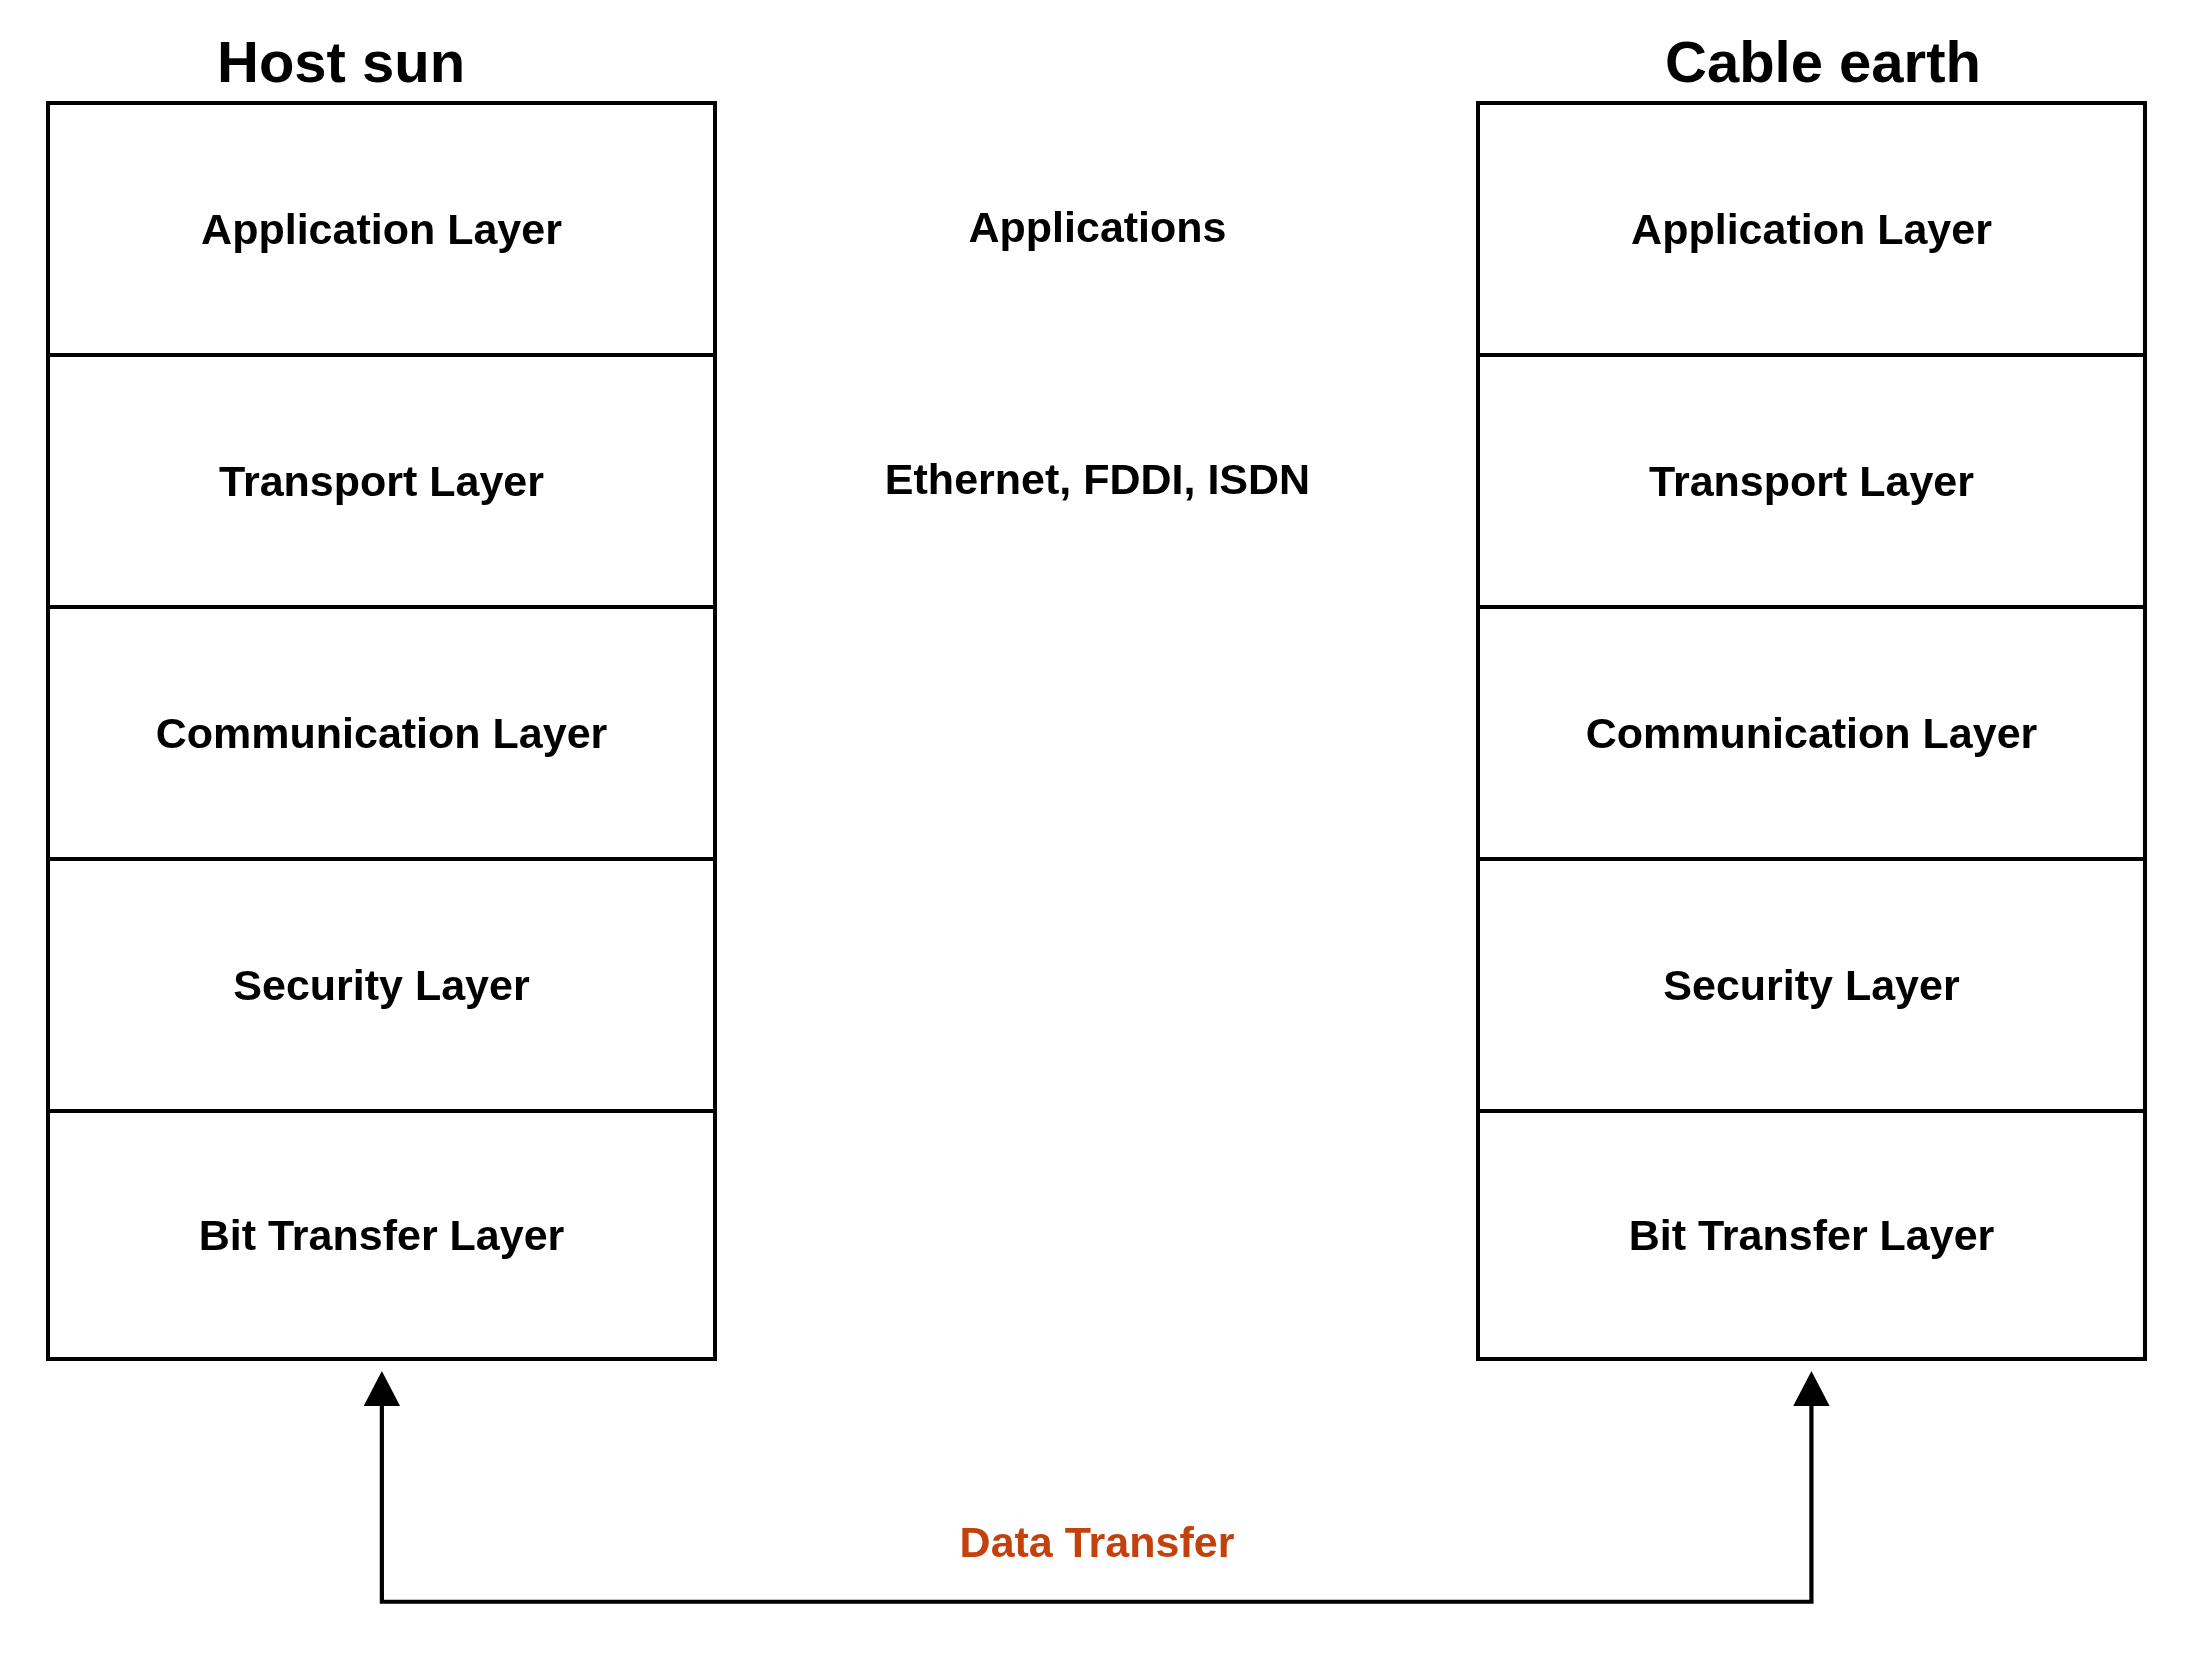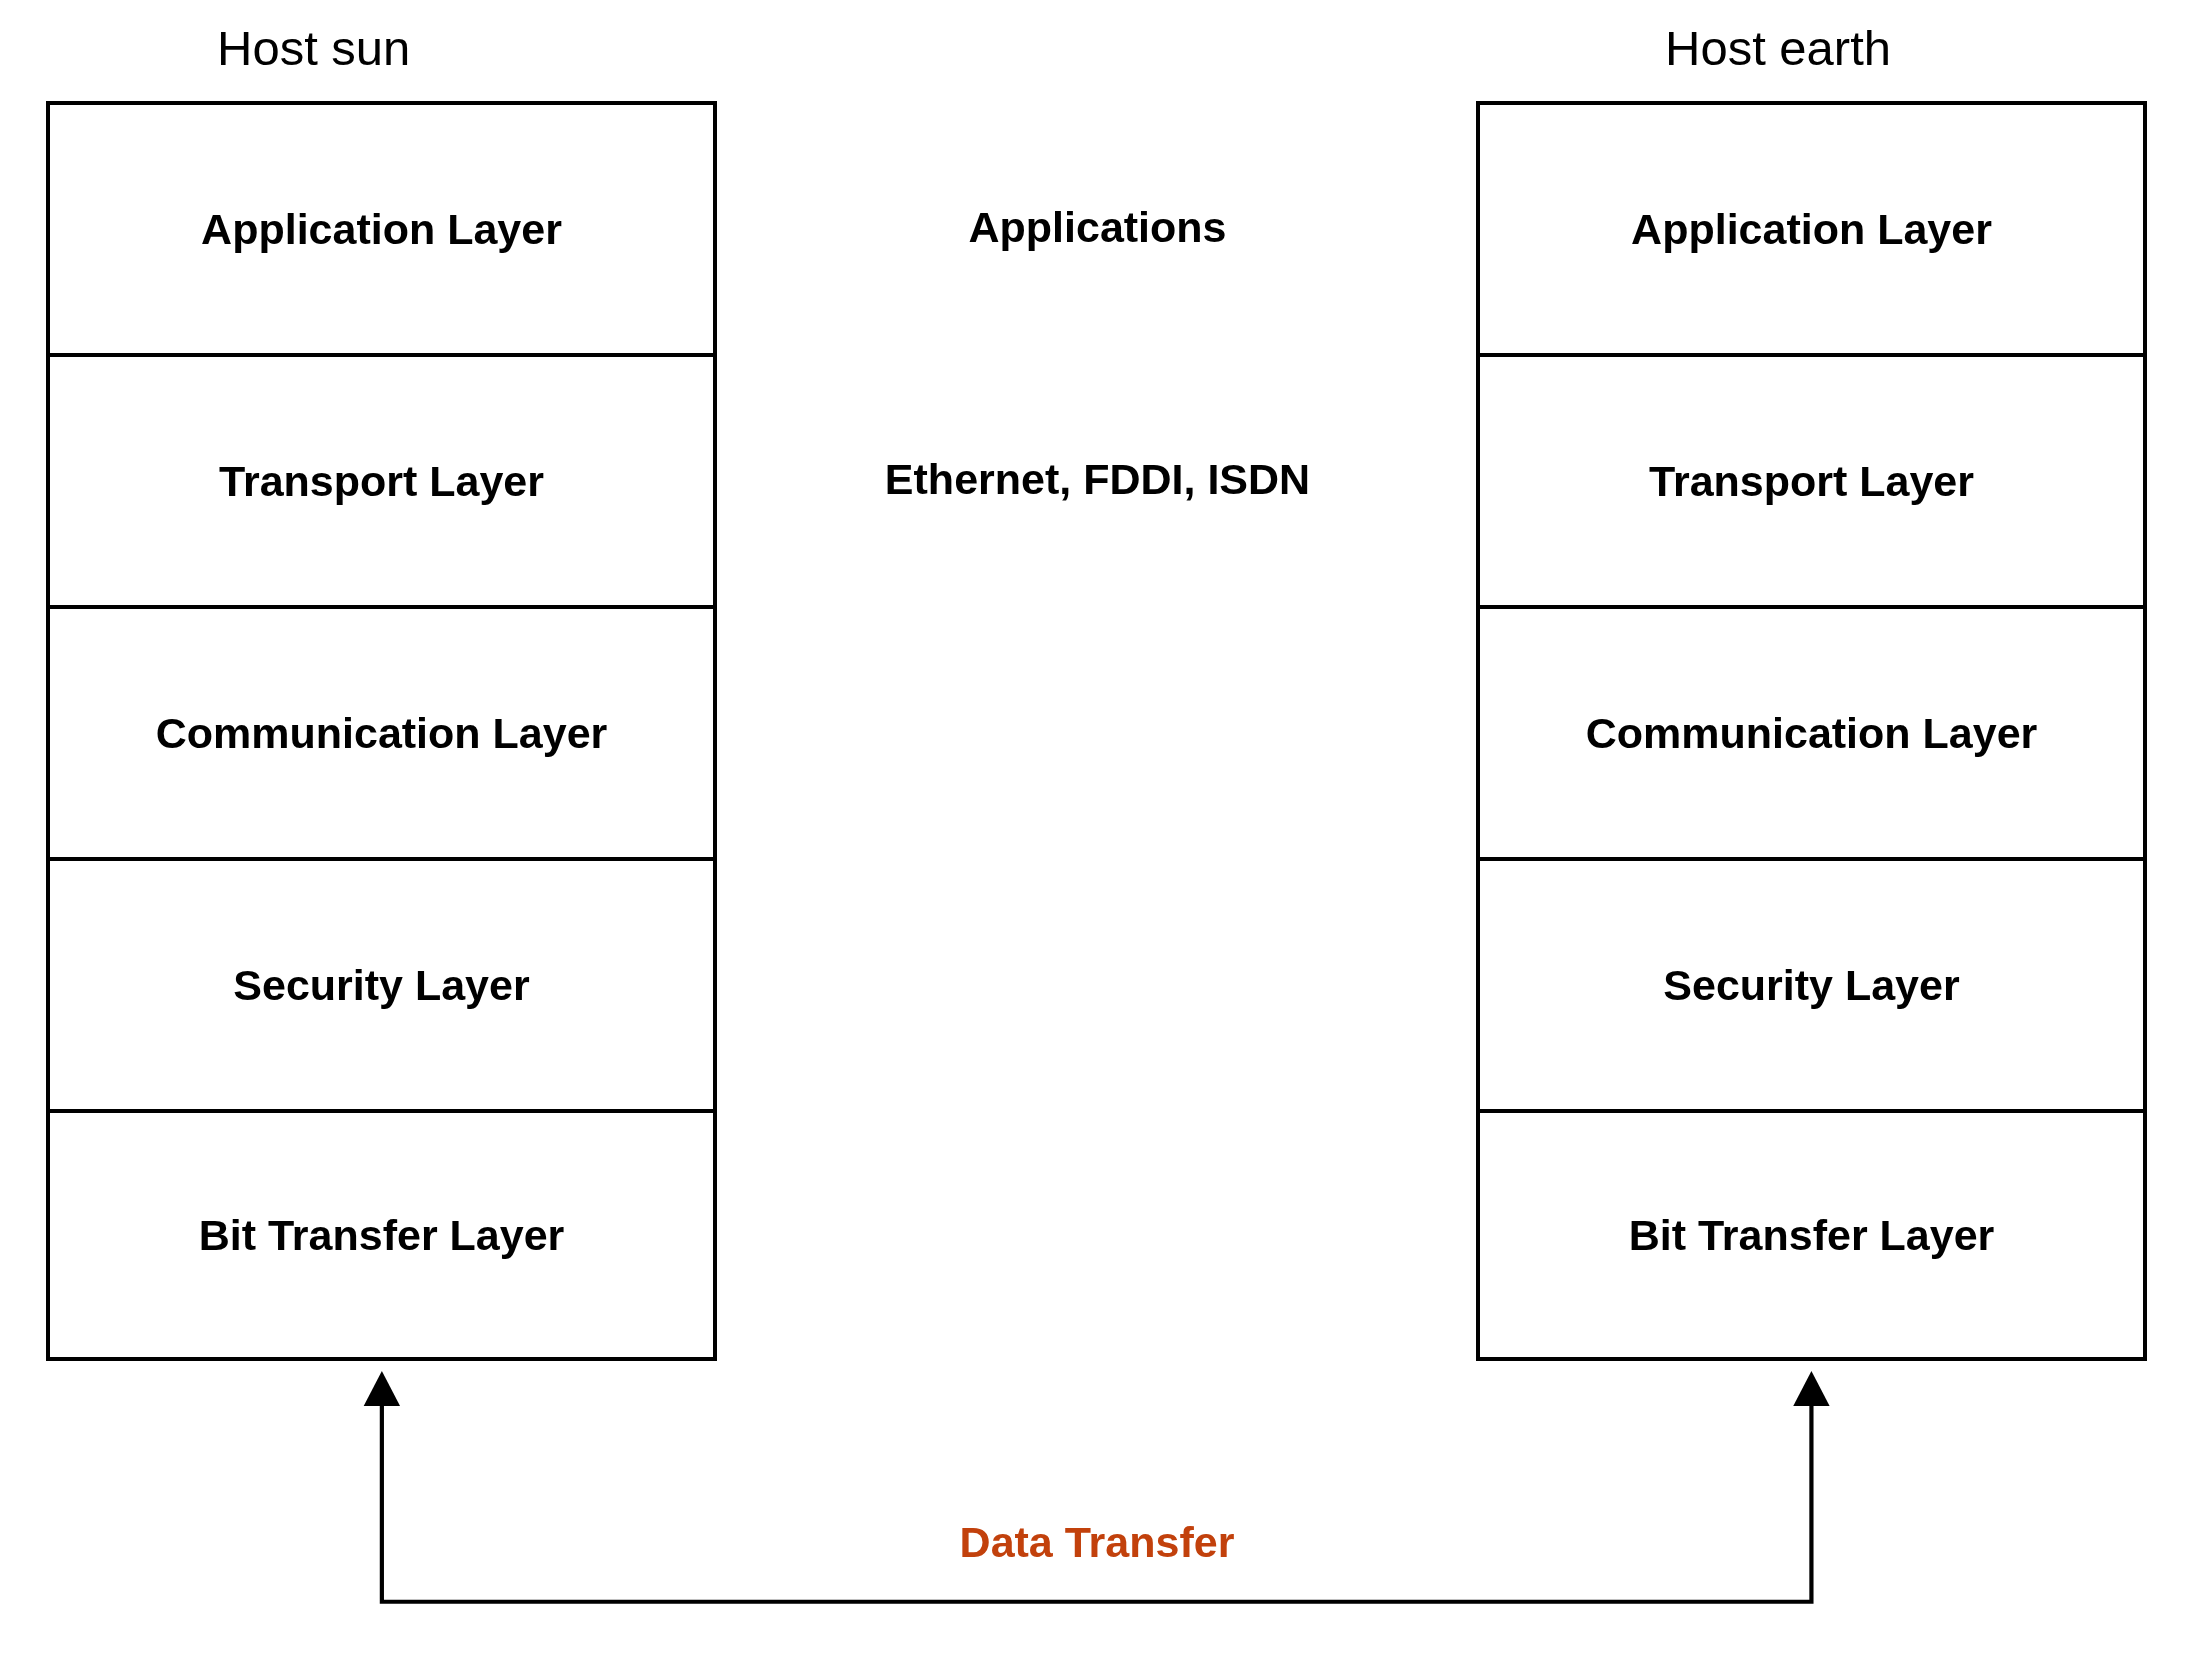--- a/index.html
+++ b/index.html
@@ -9,25 +9,25 @@
     font-family: Arial, Helvetica, sans-serif;
   }
   .page {
     position: relative;
     width: 2194px;
     height: 1676px;
     background: #fff;
   }
   .host-title {
     position: absolute;
-    font-size: 49px;
-    font-weight: 400;
+    font-size: 58px;
+    font-weight: 700;
     color: #000;
     text-align: center;
-    top: 20px;
+    top: 28px;
     white-space: nowrap;
   }
   .stack {
     position: absolute;
     top: 101px;
     width: 671px;
   }
   .layer-cell {
     box-sizing: border-box;
     border: 4.2px solid #000;
@@ -79,21 +79,21 @@
     height: 1676px;
     pointer-events: none;
   }
 </style>
 </head>
 <body>
 
 <div class="page">
 
   <div class="host-title" style="left:217px;">Host sun</div>
-  <div class="host-title" style="left:1665px;">Host earth</div>
+  <div class="host-title" style="left:1665px;">Cable earth</div>
 
   <div class="stack" style="left:46px;">
     <div class="layer-cell">Application Layer</div>
     <div class="layer-cell">Transport Layer</div>
     <div class="layer-cell">Communication Layer</div>
     <div class="layer-cell">Security Layer</div>
     <div class="layer-cell">Bit Transfer Layer</div>
   </div>
 
   <div class="middle-col">

